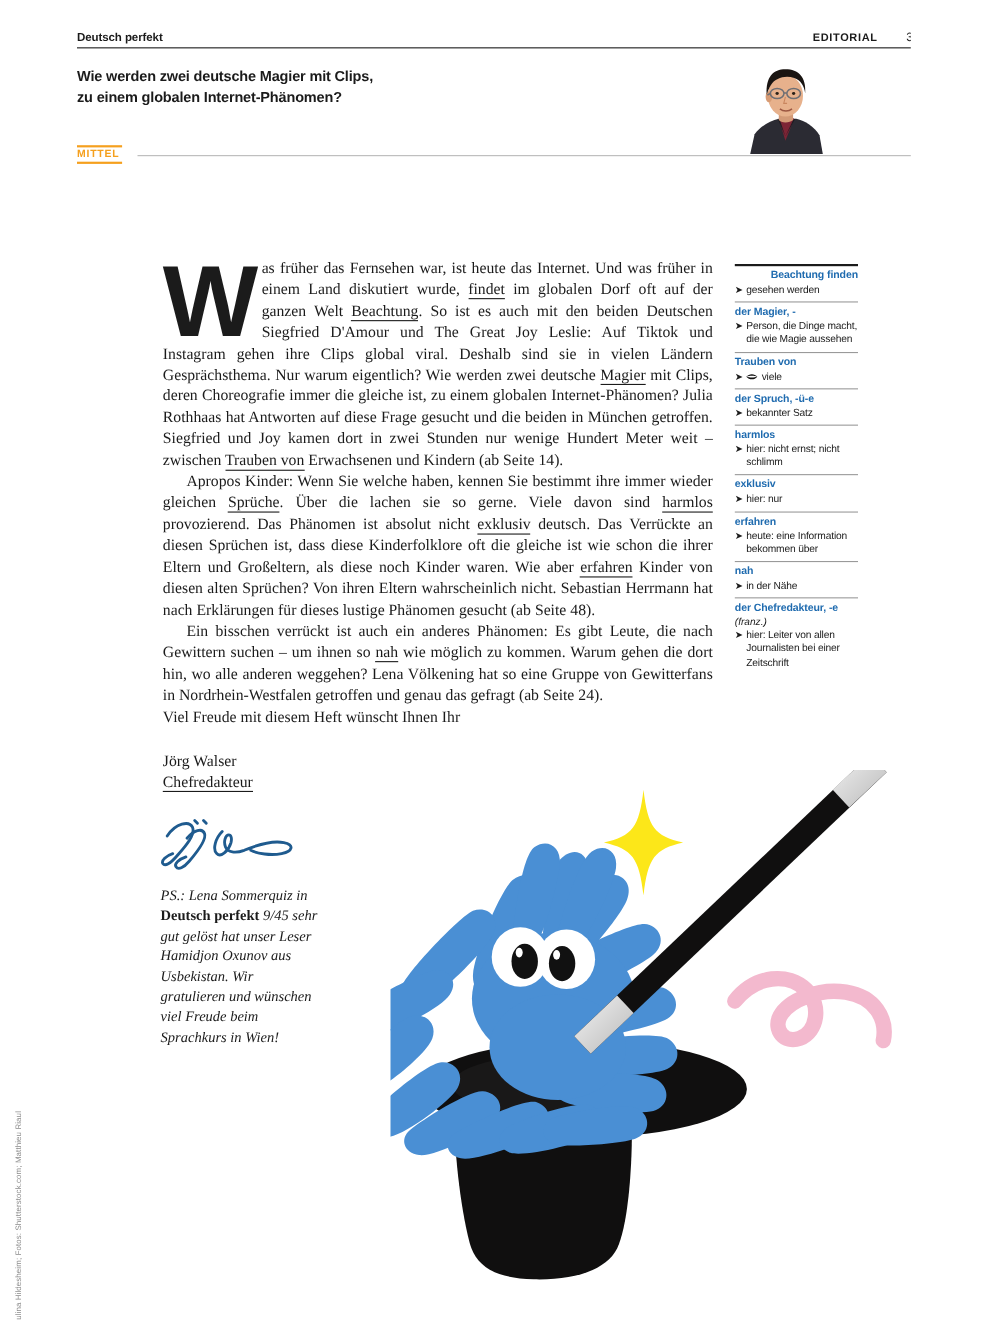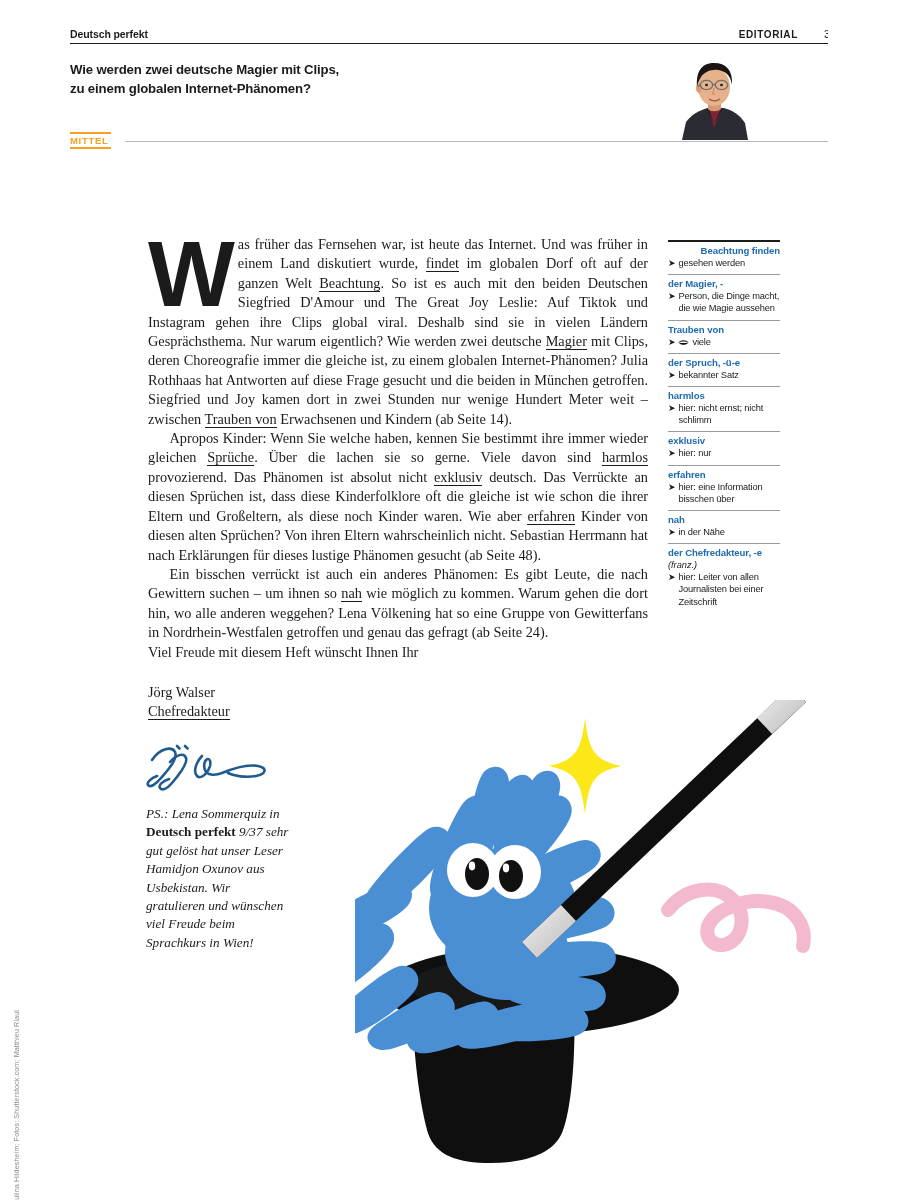--- a/index.html
+++ b/index.html
@@ -317,21 +317,21 @@
         <path d="M6 20 C14 8 26 6 29 12 C32 19 22 30 15 38 C9 45 4 48 2 45 C0.5 42.5 5 38 11 36"></path>
         <path d="M24 22 C30 15 38 12 40 18 C42 24 32 36 26 43 C21 49 16 51 14 48 C12 45 17 41 23 39"></path>
         <path d="M31 6 L33.5 8.5"></path>
         <path d="M39 6 L41.5 8.5"></path>
         <path d="M56 16 C50 22 47 32 51 36 C55 40 62 33 64 26 C65 22 64 19 62 19 C59 19 57 25 59 30 C61 35 68 36 76 33 C88 28 102 24 112 26 C122 28 120 34 110 36 C100 38 88 36 82 33"></path>
       </g>
     </svg>
   </div>
 
   <div class="ps-block">
-    <span>PS.: Lena Sommerquiz in </span><b>Deutsch perfekt</b><span> 9/37 sehr gut gelöst hat unser Leser Hamidjon Oxunov aus Usbekistan. Wir gratulieren und wünschen viel Freude beim Sprachkurs in Wien!</span>
+    <span>PS.: Lena Sommerquiz in </span><b>Deutsch perfekt</b><span> 9/45 sehr gut gelöst hat unser Leser Hamidjon Oxunov aus Usbekistan. Wir gratulieren und wünschen viel Freude beim Sprachkurs in Wien!</span>
   </div>
 
   <div class="glossary" id="glossary">
       <div class="gloss-entry">
         <div class="gloss-term">Beachtung finden</div>
         <div class="gloss-def">
           <span class="gloss-arrow">➤</span>
           <span><span>gesehen werden</span></span>
         </div>
       </div>
@@ -370,21 +370,21 @@
         <div class="gloss-term">exklusiv</div>
         <div class="gloss-def">
           <span class="gloss-arrow">➤</span>
           <span><span>hier: nur</span></span>
         </div>
       </div>
       <div class="gloss-entry">
         <div class="gloss-term">erfahren</div>
         <div class="gloss-def">
           <span class="gloss-arrow">➤</span>
-          <span><span>hier: eine Information bisschen über</span></span>
+          <span><span>heute: eine Information bekommen über</span></span>
         </div>
       </div>
       <div class="gloss-entry">
         <div class="gloss-term">nah</div>
         <div class="gloss-def">
           <span class="gloss-arrow">➤</span>
           <span><span>in der Nähe</span></span>
         </div>
       </div>
       <div class="gloss-entry">

